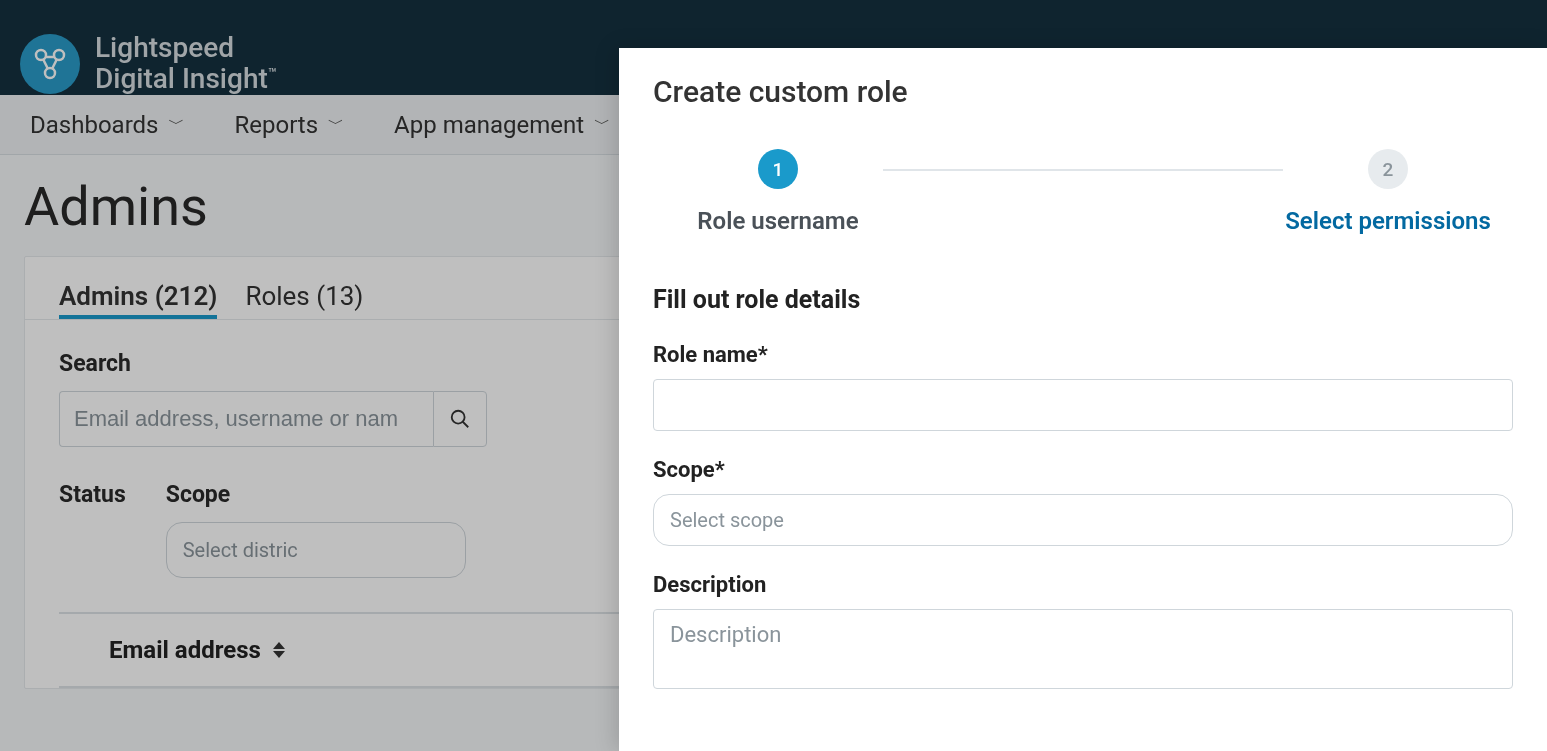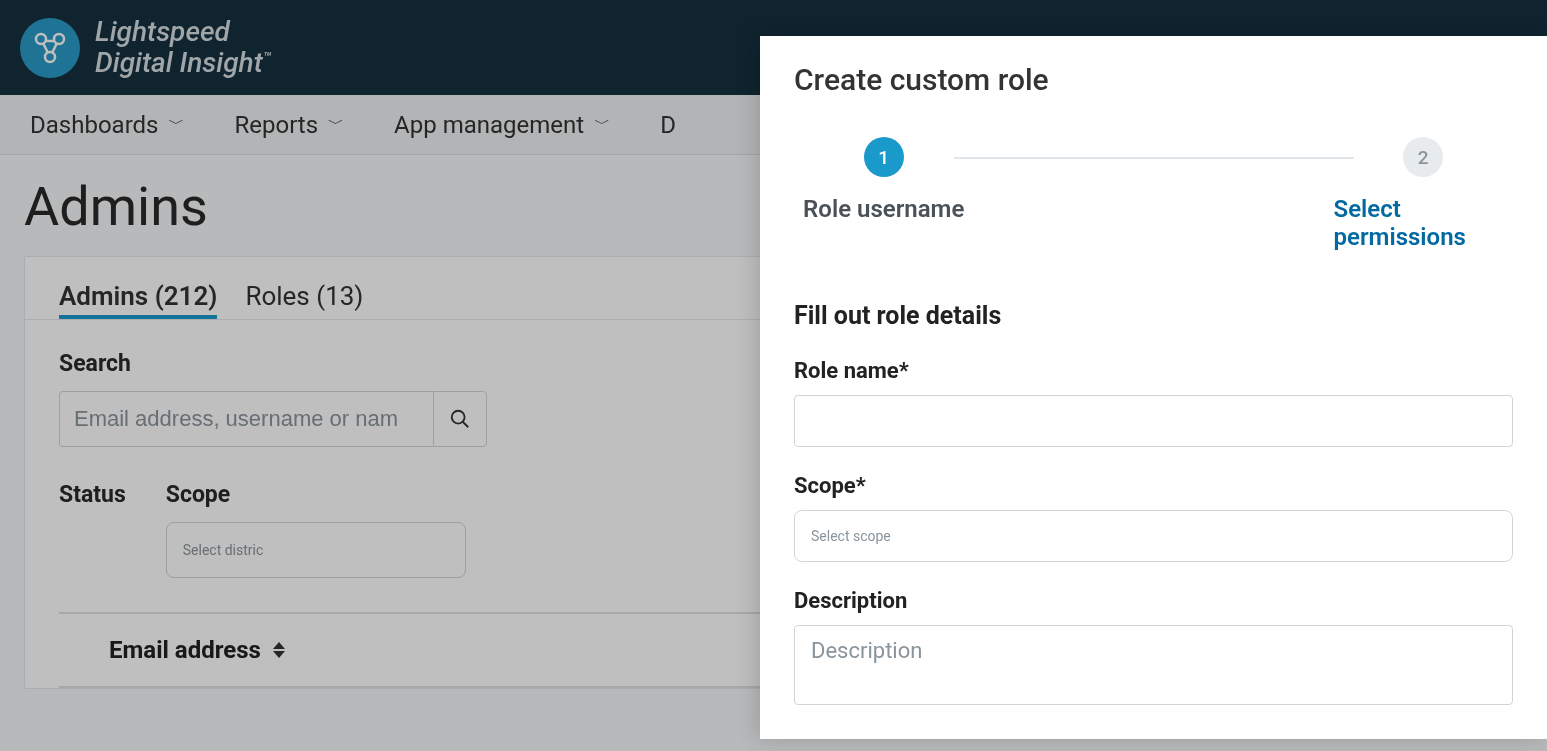--- a/index.html
+++ b/index.html
@@ -4,23 +4,22 @@
 <style>
   * { box-sizing: border-box; margin: 0; padding: 0; }
   html, body { width: 1547px; height: 751px; font-family: -apple-system, BlinkMacSystemFont, "Segoe UI", Roboto, Arial, sans-serif; overflow: hidden; background: #f5f7f8; }
 
   
   .header {
     width: 100%;
     height: 95px;
     background: #15303f;
     display: flex;
-    align-items: center;
+    align-items: flex-end;
     padding-left: 20px;
-    font-style: italic;
   }
   .logo-wrap { display: flex; align-items: center; gap: 15px; }
   .logo-circle {
     width: 60px; height: 60px; border-radius: 50%; background: #2a9bc8;
     display: flex; align-items: center; justify-content: center;
   }
   .logo-text { color: #d6dde1; line-height: 1.1; font-weight: 500; font-size: 28px; }
   .logo-tm { font-size: 14px; vertical-align: super; }
 
   
@@ -71,23 +70,23 @@
   }
   .search-input::placeholder { color: #8a949b; }
   .search-btn {
     width: 54px; height: 56px; border: 1px solid #cfd6db; background: #fff;
     border-radius: 0 4px 4px 0; cursor: pointer; display: flex; align-items: center; justify-content: center;
   }
 
   .filter-row { display: flex; gap: 40px; }
   .filter-col { display: flex; flex-direction: column; }
   .select {
-    width: 420px; height: 56px; border: 1px solid #cfd6db; border-radius: 8px;
+    width: 420px; height: 56px; border: 1px solid #cfd6db; border-radius: 16px;
     display: flex; align-items: center; justify-content: space-between;
-    padding: 0 16px; font-size: 14px; color: #333; background: #fff; cursor: pointer;
+    padding: 0 16px; font-size: 20px; color: #333; background: #fff; cursor: pointer;
   }
   .select .placeholder { color: #8a949b; }
   .caret-down {
     width: 0; height: 0; border-left: 6px solid transparent; border-right: 6px solid transparent;
     border-top: 7px solid #7d868c;
   }
 
   .table-head {
     margin-top: 34px; border-top: 2px solid #dde2e6; border-bottom: 2px solid #dde2e6;
     padding: 22px 50px; display: flex; align-items: center;
@@ -98,21 +97,21 @@
   .sort-down { width: 0; height: 0; border-left: 6px solid transparent; border-right: 6px solid transparent; border-top: 7px solid #333; }
 
   
   .dim {
     position: absolute; left: 0; top: 0; width: 1547px; height: 751px;
     background: rgba(0,0,0,0.25); z-index: 10;
   }
 
   
   .panel {
-    position: absolute; top: 36px; right: 0; width: 787px; height: 703px;
+    position: absolute; top: 48px; right: 0; width: 928px; height: 703px;
     background: #fff; z-index: 20; box-shadow: -4px 0 20px rgba(0,0,0,0.15);
     display: flex; flex-direction: column;
   }
   .panel-inner { padding: 26px 34px; overflow: hidden; }
   .panel-title { font-size: 30px; color: #333; font-weight: 500; }
 
   .stepper {
     display: flex; align-items: flex-start; justify-content: center;
     margin-top: 40px; position: relative;
   }

